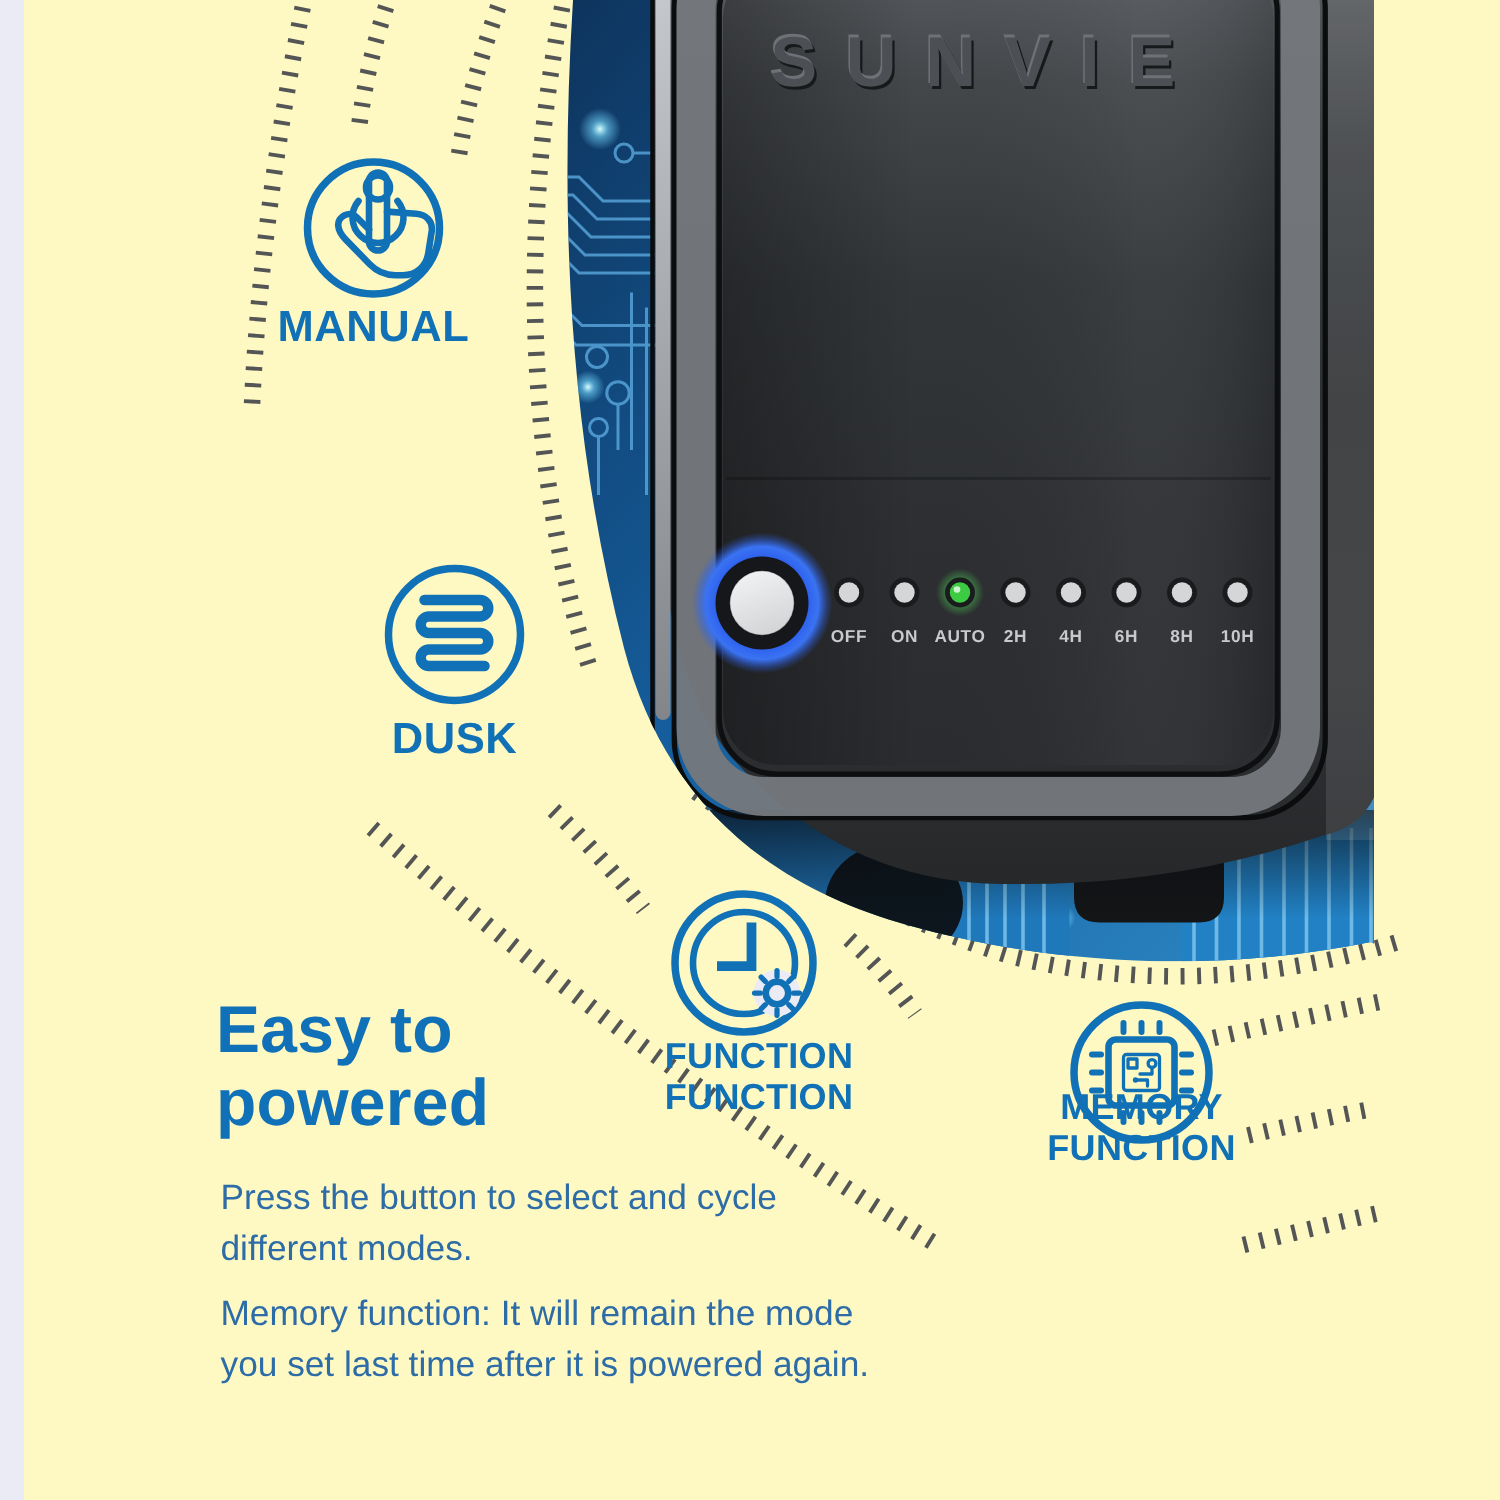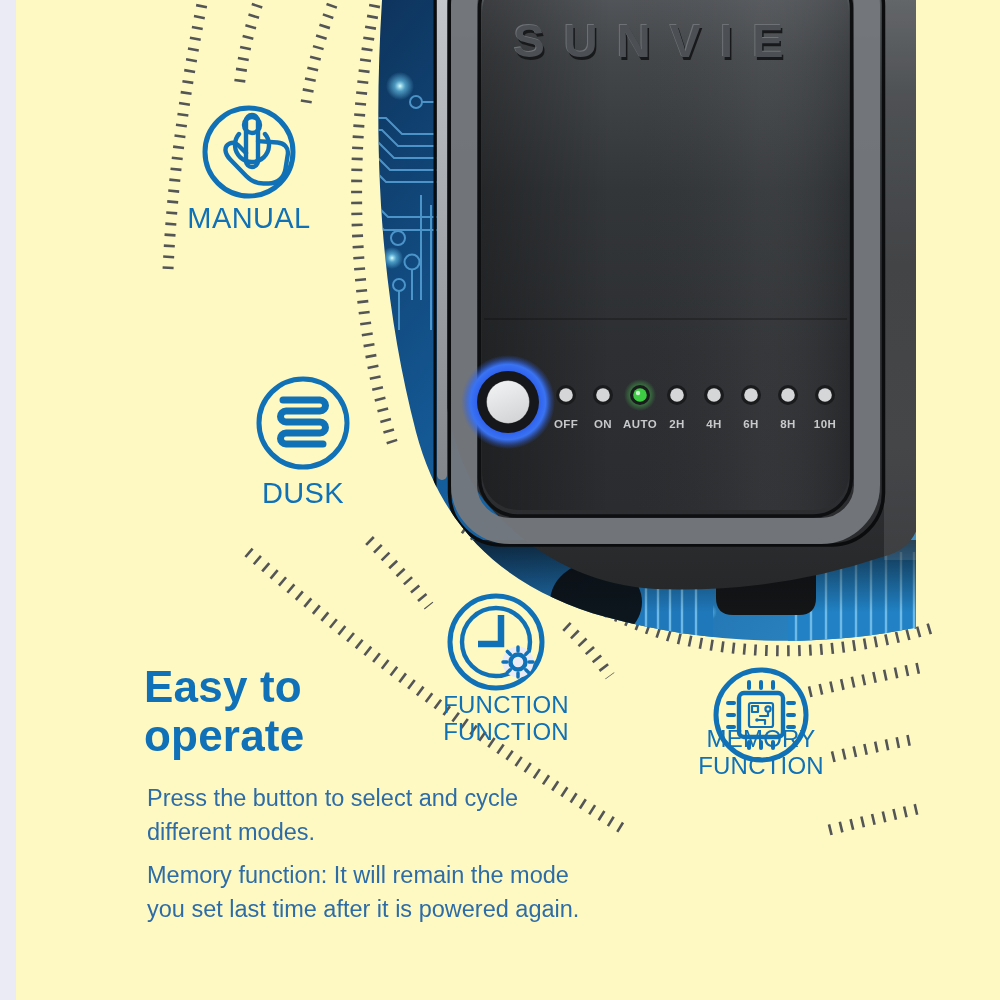--- a/index.html
+++ b/index.html
@@ -7,21 +7,21 @@
          font-family:"Liberation Sans",sans-serif;margin-left:16px;}
   svg{display:block;}
   .scene{position:absolute;left:0;top:0;}
   
   .fic{position:absolute;}
   .ic{fill:none;stroke:#1171b7;stroke-width:5;stroke-linecap:round;stroke-linejoin:round;}
   .ic4{fill:none;stroke:#1171b7;stroke-width:4.4;stroke-linecap:round;stroke-linejoin:round;}
   .ic7{fill:none;stroke:#1171b7;stroke-width:7;stroke-linecap:round;stroke-linejoin:round;}
   .ic2{fill:none;stroke:#1171b7;stroke-width:2.2;stroke-linecap:round;stroke-linejoin:round;}
   
-  .feature-label{position:absolute;width:240px;text-align:center;font-weight:normal;
+  .feature-label{position:absolute;width:240px;text-align:center;font-weight:bold;
                  color:#1171b7;line-height:1.14;}
   .fl-lg{font-size:29px;letter-spacing:.4px;}
   .fl-sm{font-size:24px;letter-spacing:.2px;}
   .heading{position:absolute;left:128px;top:662px;font-weight:bold;color:#1070b8;
            font-size:44px;line-height:49px;letter-spacing:.2px;}
   .desc{position:absolute;left:131px;top:781px;color:#2d6ca7;font-size:23.5px;line-height:34px;}
   .desc .pgap{height:9px;}
   
   .brand-txt{font-family:"Liberation Sans",sans-serif;font-weight:bold;font-size:47px;
              letter-spacing:19px;text-anchor:middle;}
@@ -304,21 +304,21 @@
     <div>FUNCTION</div>
     <div>FUNCTION</div>
   </div>
   <div class="feature-label fl-sm" style="left:625px;top:725px">
     <div>MEMORY</div>
     <div>FUNCTION</div>
   </div>
 
   <div class="heading">
     <div>Easy to</div>
-    <div>operate</div>
+    <div>powered</div>
   </div>
 
   <div class="desc">
     <div>Press the button to select and cycle</div>
     <div>different modes.</div>
     <div class="pgap"></div>
     <div>Memory function: It will remain the mode</div>
     <div>you set last time after it is powered again.</div>
   </div>
 

